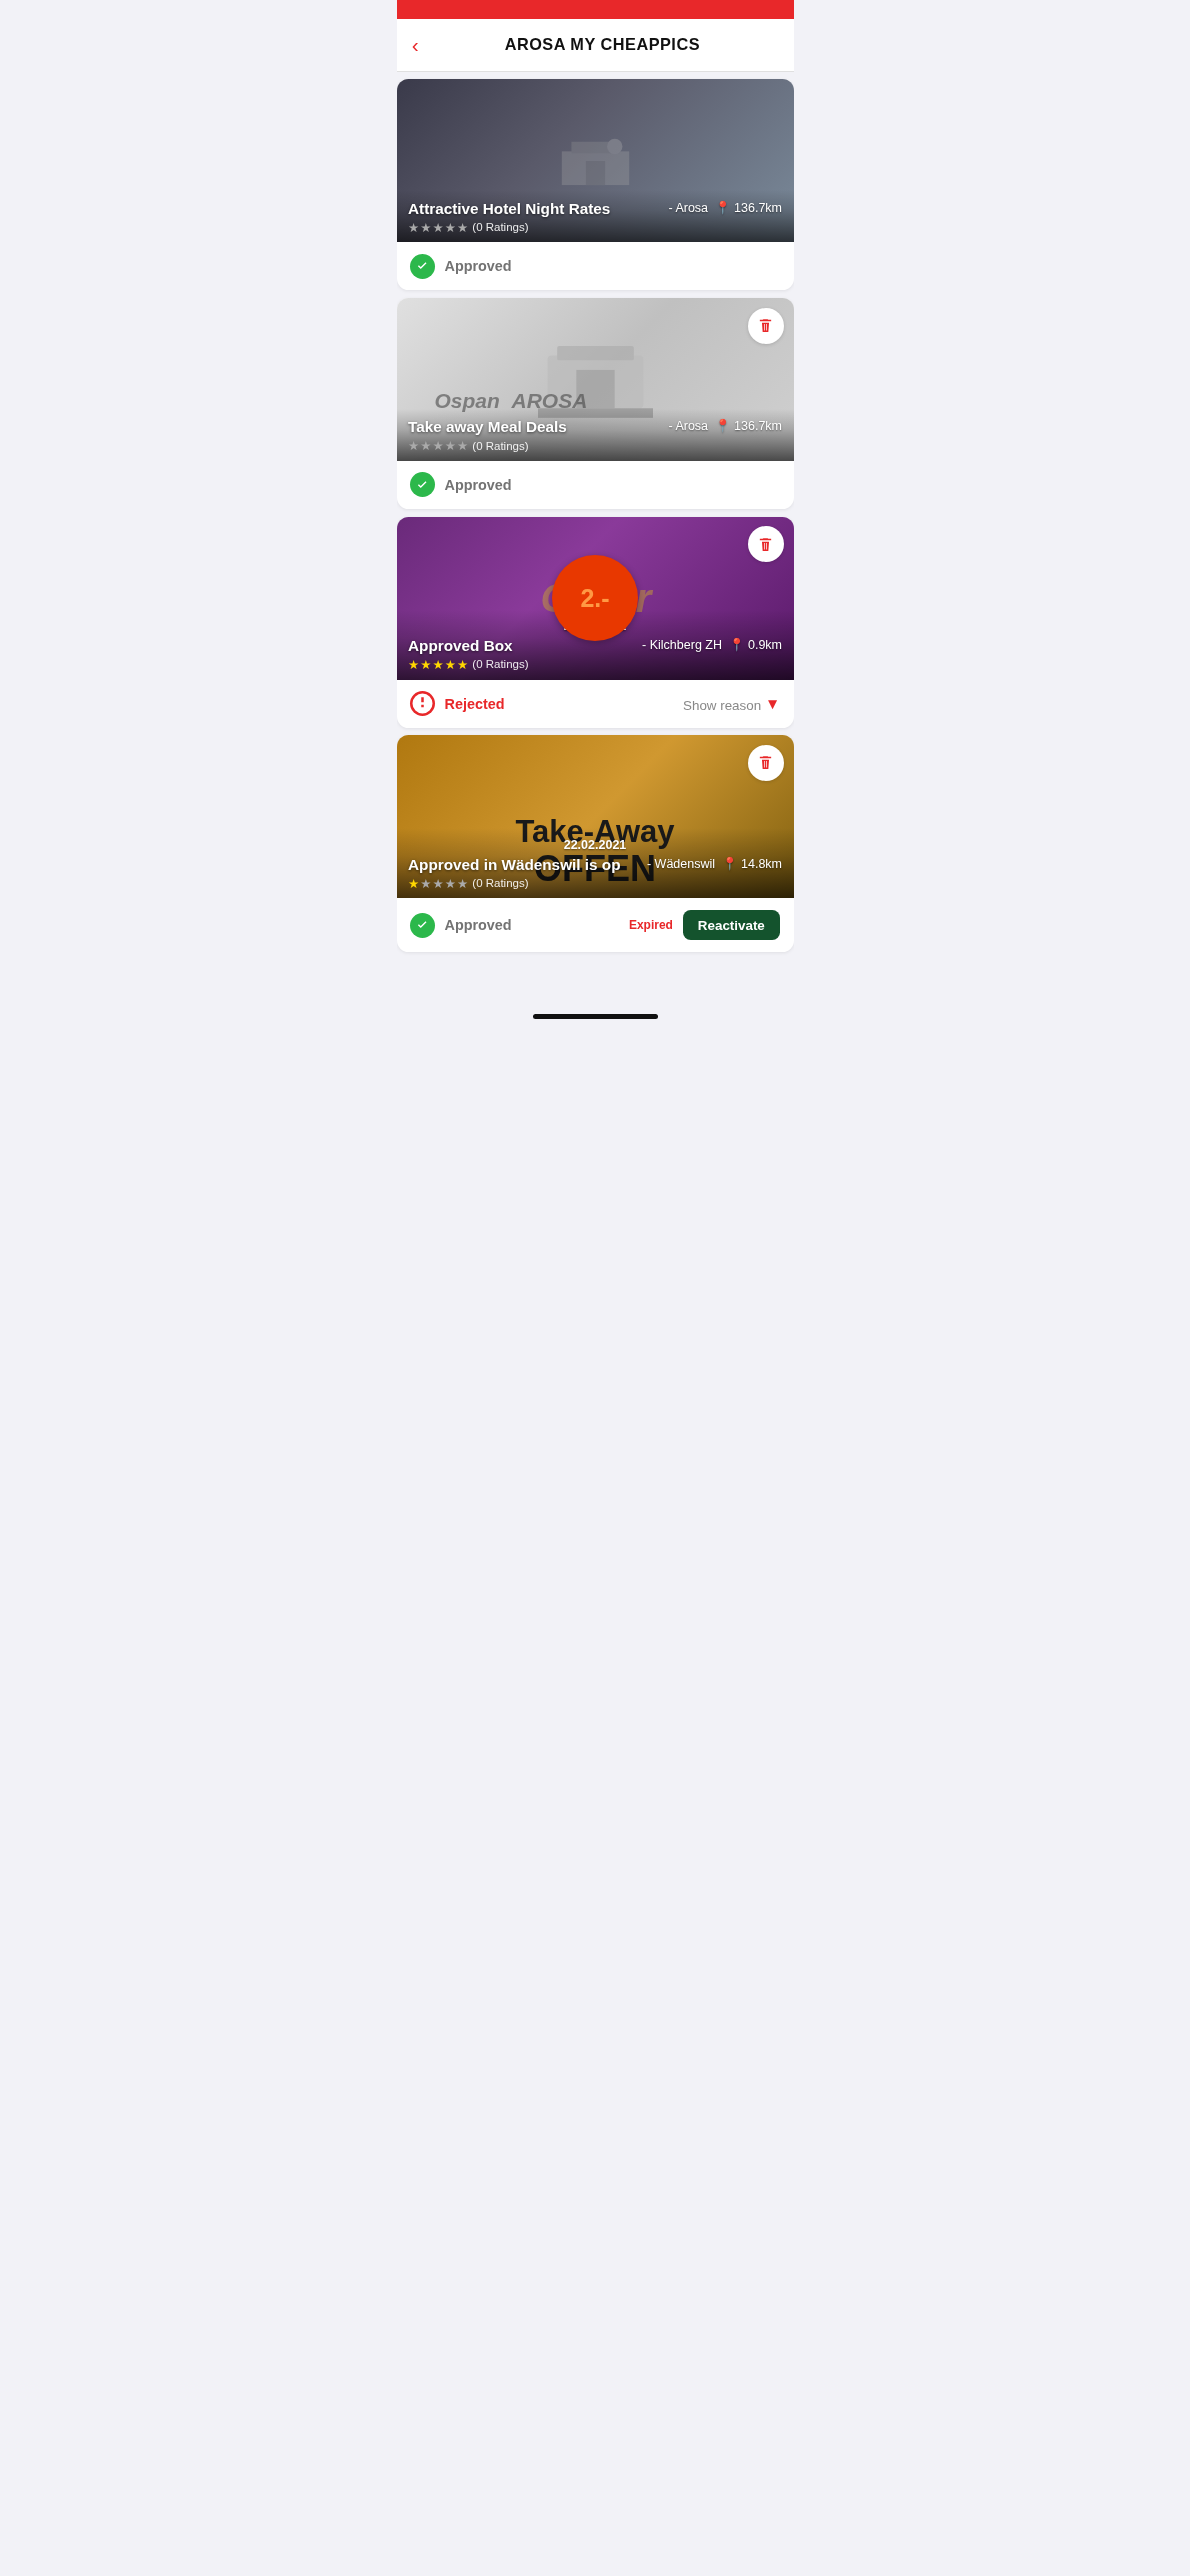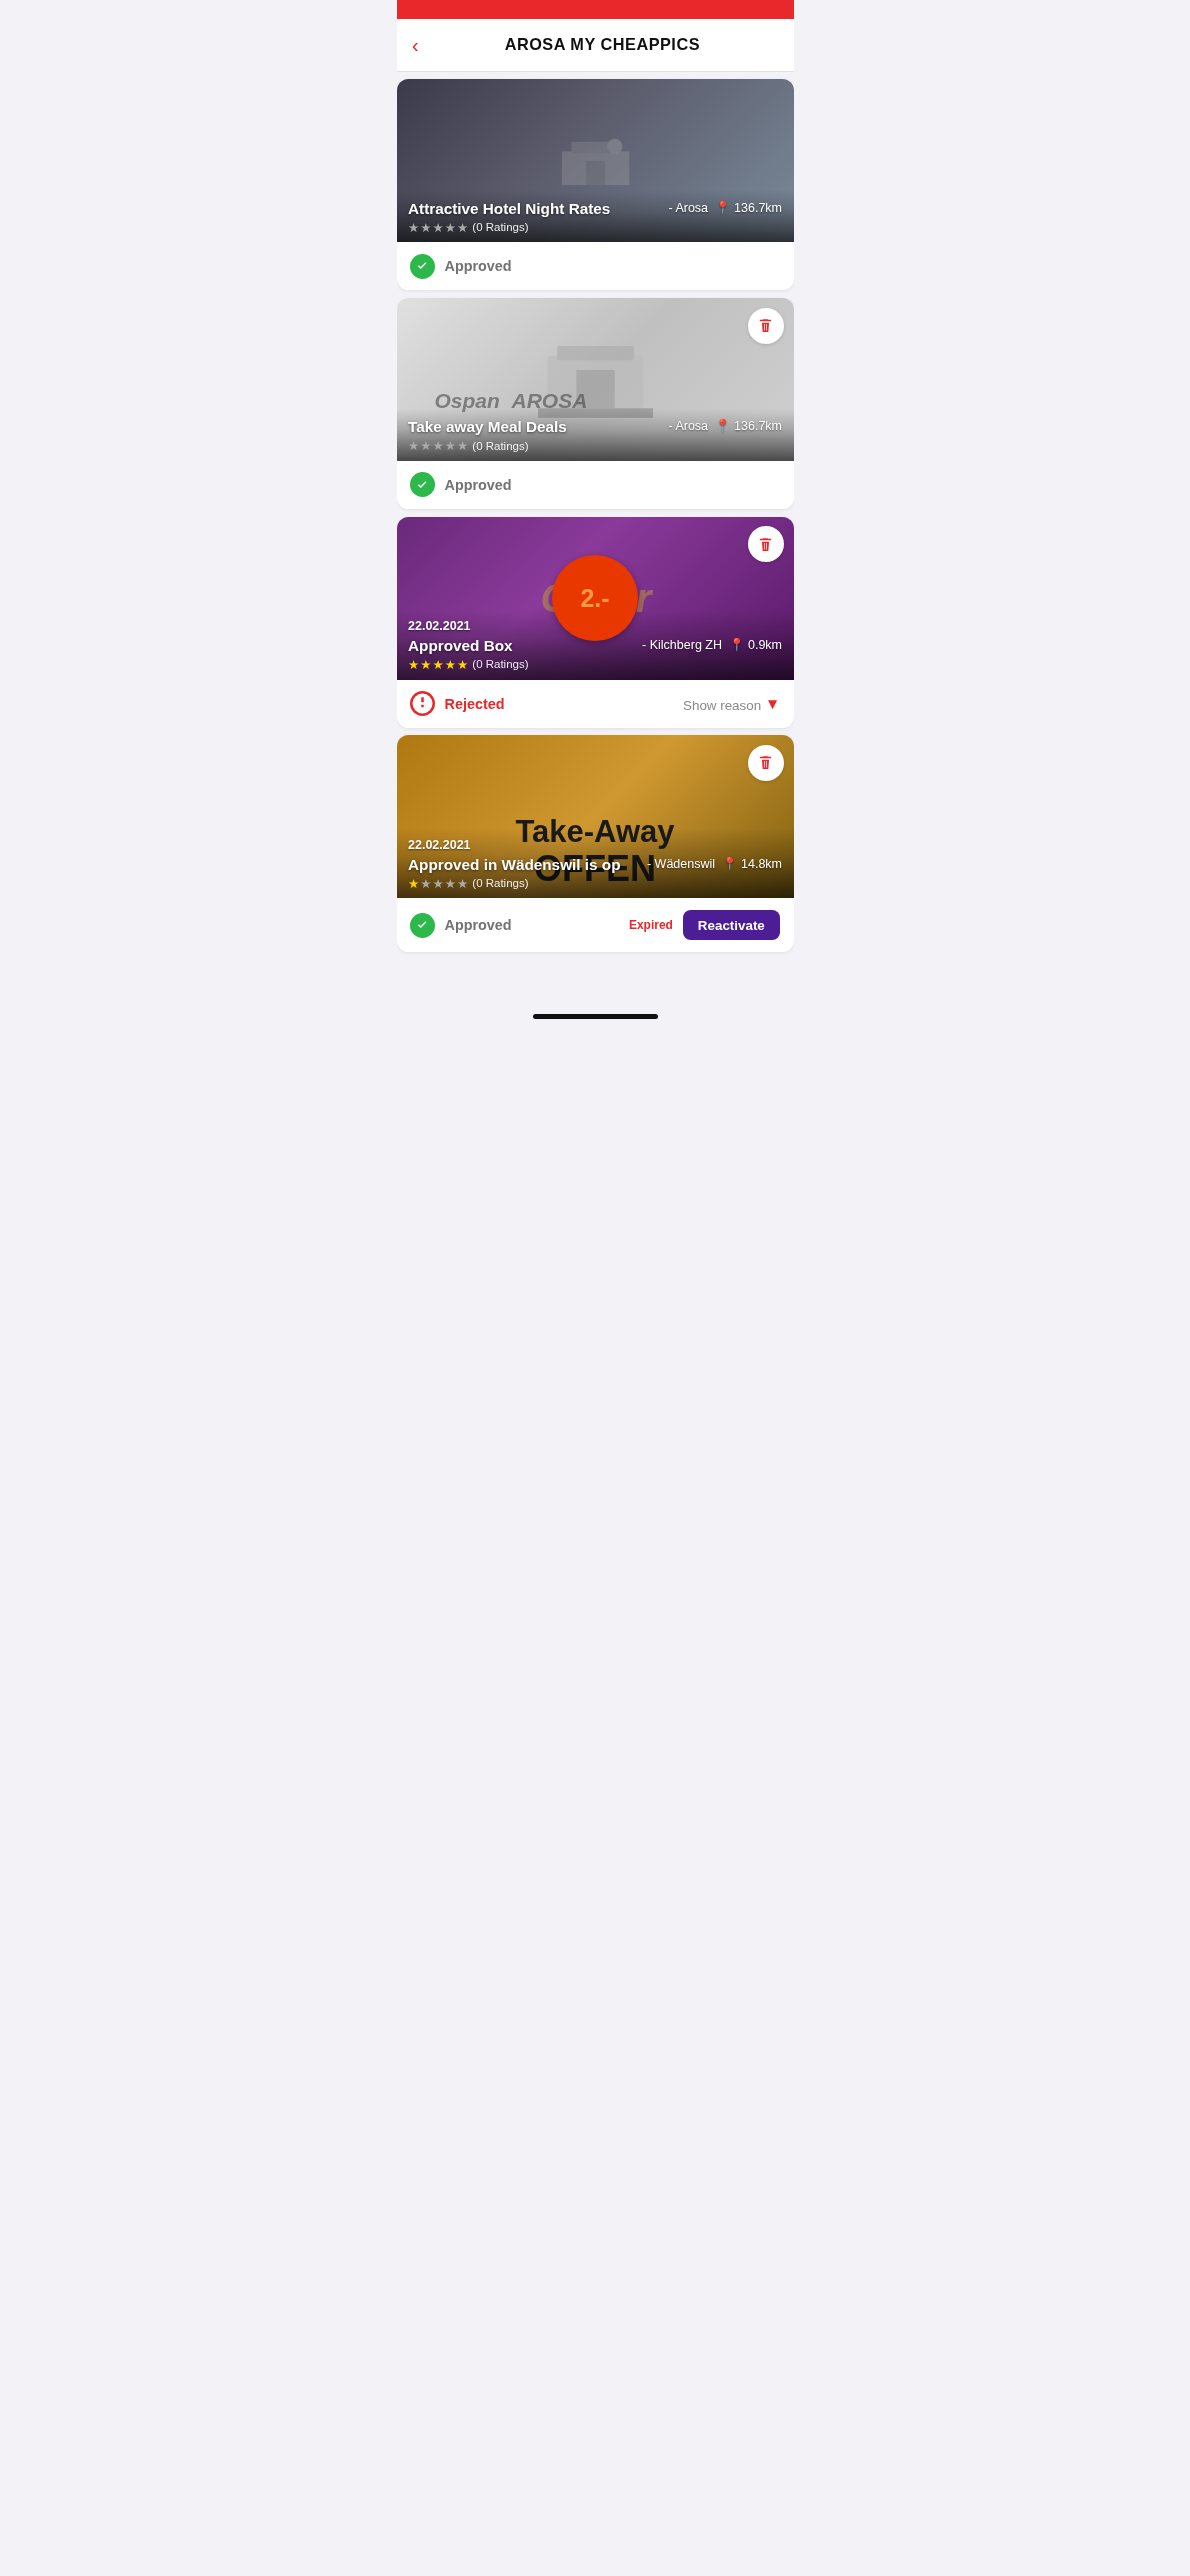--- a/index.html
+++ b/index.html
@@ -91,20 +91,21 @@
       font-weight: 500;
       text-shadow: 0 1px 1.9px rgba(0,0,0,0.5);
     }
     .card-top-row {
       display: flex;
       justify-content: space-between;
       align-items: flex-start;
     }
     .card-title-wrap {
       flex: 1;
+      text-align: center;
     }
     .card-date {
       color: #fff;
       font-size: 12.5px;
       font-weight: 600;
       margin-bottom: 3.8px;
       text-shadow: 0 1px 1.9px rgba(0,0,0,0.5);
     }
     .ratings-text {
       color: #fff;
@@ -187,21 +188,21 @@
     .chevron-down {
       color: #e8282a;
       font-size: 15.3px;
     }
     .expired-label {
       color: #e8282a;
       font-weight: 700;
       font-size: 12px;
     }
     .reactivate-btn {
-      background: #4c1d95;
+      background: #14532d;
       color: #fff;
       border: none;
       border-radius: 7.7px;
       padding: 7.7px 15.3px;
       font-weight: 700;
       font-size: 13.4px;
       cursor: pointer;
     }
 
     

